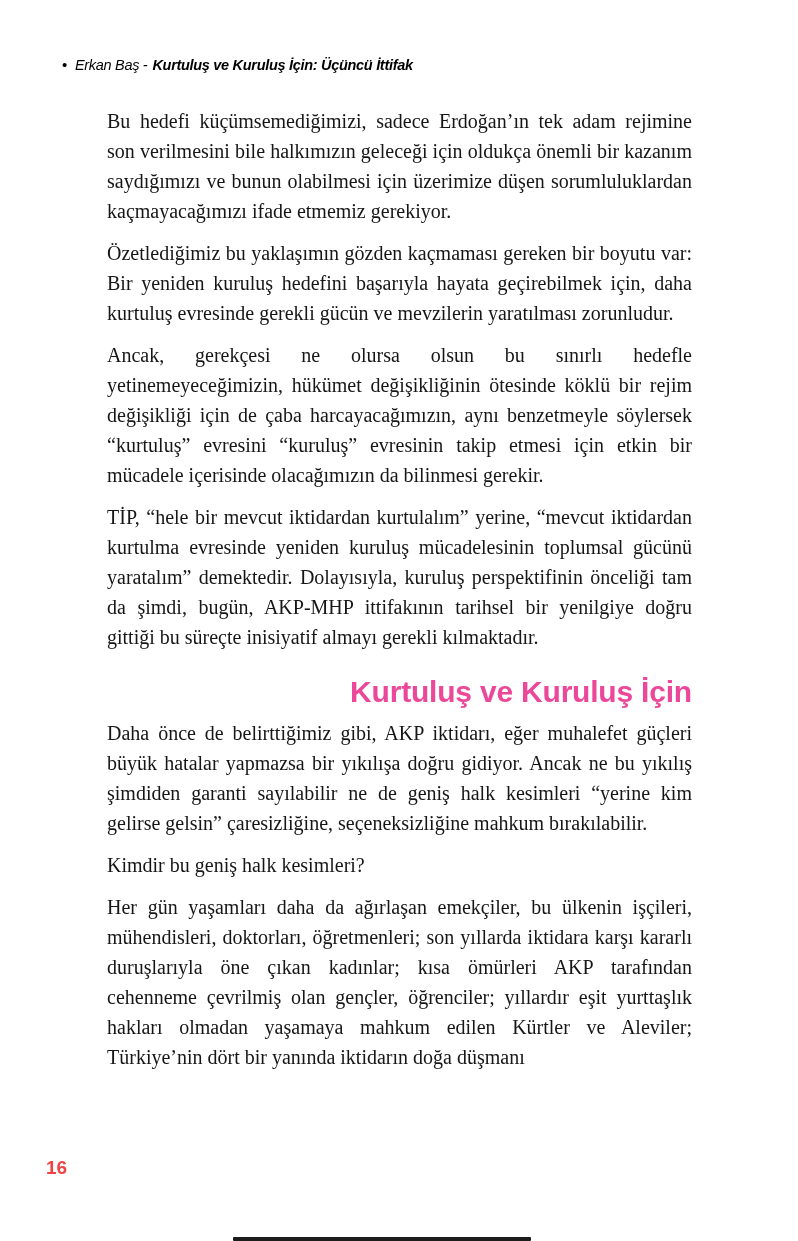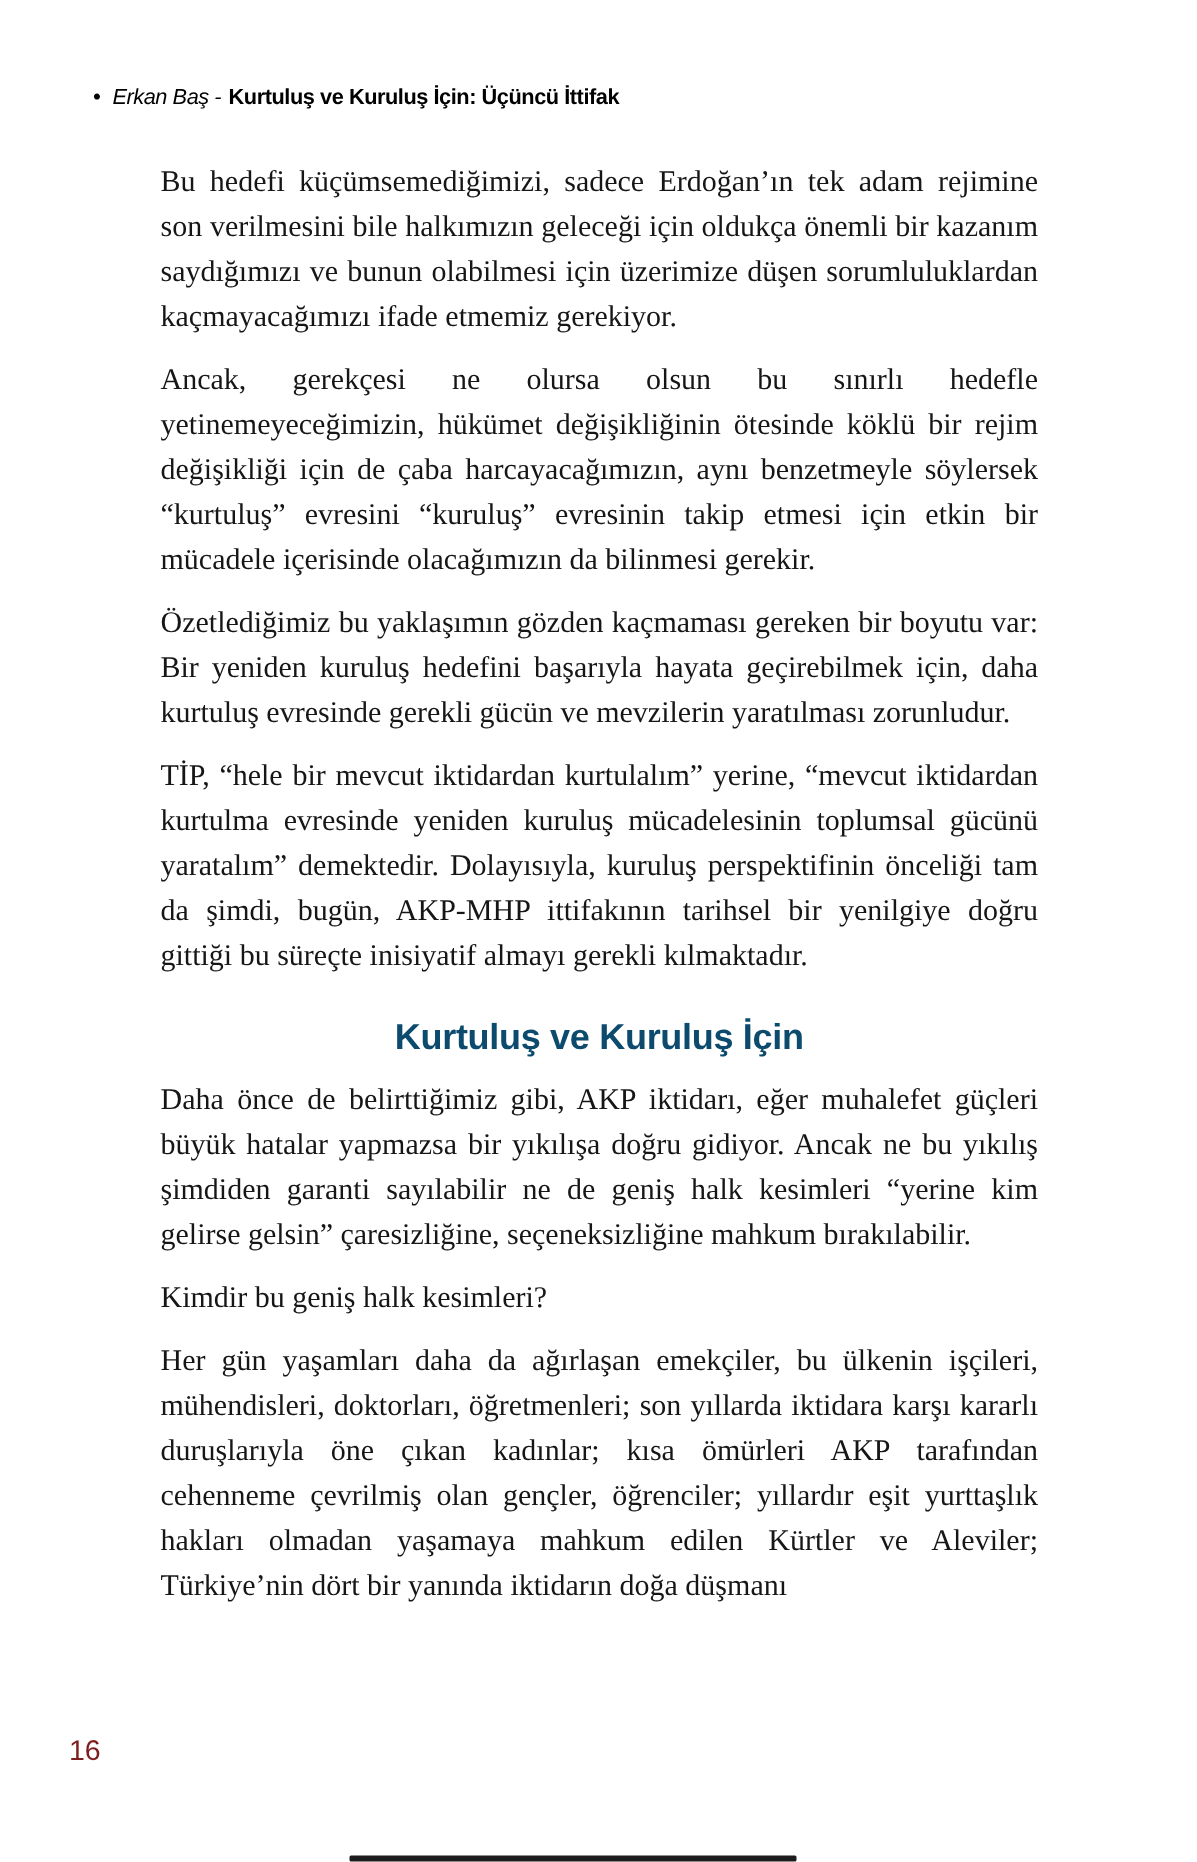--- a/index.html
+++ b/index.html
@@ -34,53 +34,54 @@
     margin-right: 8px;
     line-height: 1;
   }
   .running-head .author {
     font-weight: 400;
     margin-right: 5px;
     font-style: italic;
   }
   .running-head .title {
     font-weight: 700;
+    font-style: italic;
   }
   .body-text {
     position: absolute;
     top: 106px;
     left: 107px;
     width: 585px;
     font-family: "Liberation Serif", serif;
     font-size: 20px;
     line-height: 30px;
     text-align: justify;
     color: #161616;
   }
   .body-text p {
     margin: 0 0 12px 0;
   }
   .section-heading {
     font-family: "Liberation Sans", sans-serif;
-    font-size: 24px;
+    font-size: 30px;
     font-weight: 700;
     letter-spacing: -0.2px;
-    color: #0c4a6e;
-    text-align: center;
+    color: #ec4899;
+    text-align: right;
     margin: 24px 0 11px 0;
     line-height: 31px;
   }
   .page-number {
     position: absolute;
     left: 46px;
     bottom: 62px;
     font-family: "Liberation Sans", sans-serif;
     font-size: 19px;
-    font-weight: 400;
-    color: #7f1d1d;
+    font-weight: 700;
+    color: #ef4444;
   }
   .bottom-edge-bar {
     position: absolute;
     left: 233px;
     bottom: 0;
     width: 298px;
     height: 4px;
     background: #1c1c1c;
     border-radius: 1px;
   }
@@ -91,22 +92,22 @@
 <div class="page">
 
   <header class="running-head">
     <span class="bullet">•</span>
     <span class="author">Erkan Baş -</span>
     <span class="title">Kurtuluş ve Kuruluş İçin: Üçüncü İttifak</span>
   </header>
 
   <main class="body-text">
     <p>Bu hedefi küçümsemediğimizi, sadece Erdoğan’ın tek adam rejimine son verilmesini bile halkımızın geleceği için oldukça önemli bir kazanım saydığımızı ve bunun olabilmesi için üzerimize düşen sorumluluklardan kaçmayacağımızı ifade etmemiz gerekiyor.</p>
+    <p>Özetlediğimiz bu yaklaşımın gözden kaçmaması gereken bir boyutu var: Bir yeniden kuruluş hedefini başarıyla hayata geçirebilmek için, daha kurtuluş evresinde gerekli gücün ve mevzilerin yaratılması zorunludur.</p>
     <p>Ancak, gerekçesi ne olursa olsun bu sınırlı hedefle yetinemeyeceğimizin, hükümet değişikliğinin ötesinde köklü bir rejim değişikliği için de çaba harcayacağımızın, aynı benzetmeyle söylersek “kurtuluş” evresini “kuruluş” evresinin takip etmesi için etkin bir mücadele içerisinde olacağımızın da bilinmesi gerekir.</p>
-    <p>Özetlediğimiz bu yaklaşımın gözden kaçmaması gereken bir boyutu var: Bir yeniden kuruluş hedefini başarıyla hayata geçirebilmek için, daha kurtuluş evresinde gerekli gücün ve mevzilerin yaratılması zorunludur.</p>
     <p>TİP, “hele bir mevcut iktidardan kurtulalım” yerine, “mevcut iktidardan kurtulma evresinde yeniden kuruluş mücadelesinin toplumsal gücünü yaratalım” demektedir. Dolayısıyla, kuruluş perspektifinin önceliği tam da şimdi, bugün, AKP-MHP ittifakının tarihsel bir yenilgiye doğru gittiği bu süreçte inisiyatif almayı gerekli kılmaktadır.</p>
 
     <h2 class="section-heading">Kurtuluş ve Kuruluş İçin</h2>
 
     <p>Daha önce de belirttiğimiz gibi, AKP iktidarı, eğer muhalefet güçleri büyük hatalar yapmazsa bir yıkılışa doğru gidiyor. Ancak ne bu yıkılış şimdiden garanti sayılabilir ne de geniş halk kesimleri “yerine kim gelirse gelsin” çaresizliğine, seçeneksizliğine mahkum bırakılabilir.</p>
     <p>Kimdir bu geniş halk kesimleri?</p>
     <p>Her gün yaşamları daha da ağırlaşan emekçiler, bu ülkenin işçileri, mühendisleri, doktorları, öğretmenleri; son yıllarda iktidara karşı kararlı duruşlarıyla öne çıkan kadınlar; kısa ömürleri AKP tarafından cehenneme çevrilmiş olan gençler, öğrenciler; yıllardır eşit yurttaşlık hakları olmadan yaşamaya mahkum edilen Kürtler ve Aleviler; Türkiye’nin dört bir yanında iktidarın doğa düşmanı</p>
   </main>
 
   <footer>

